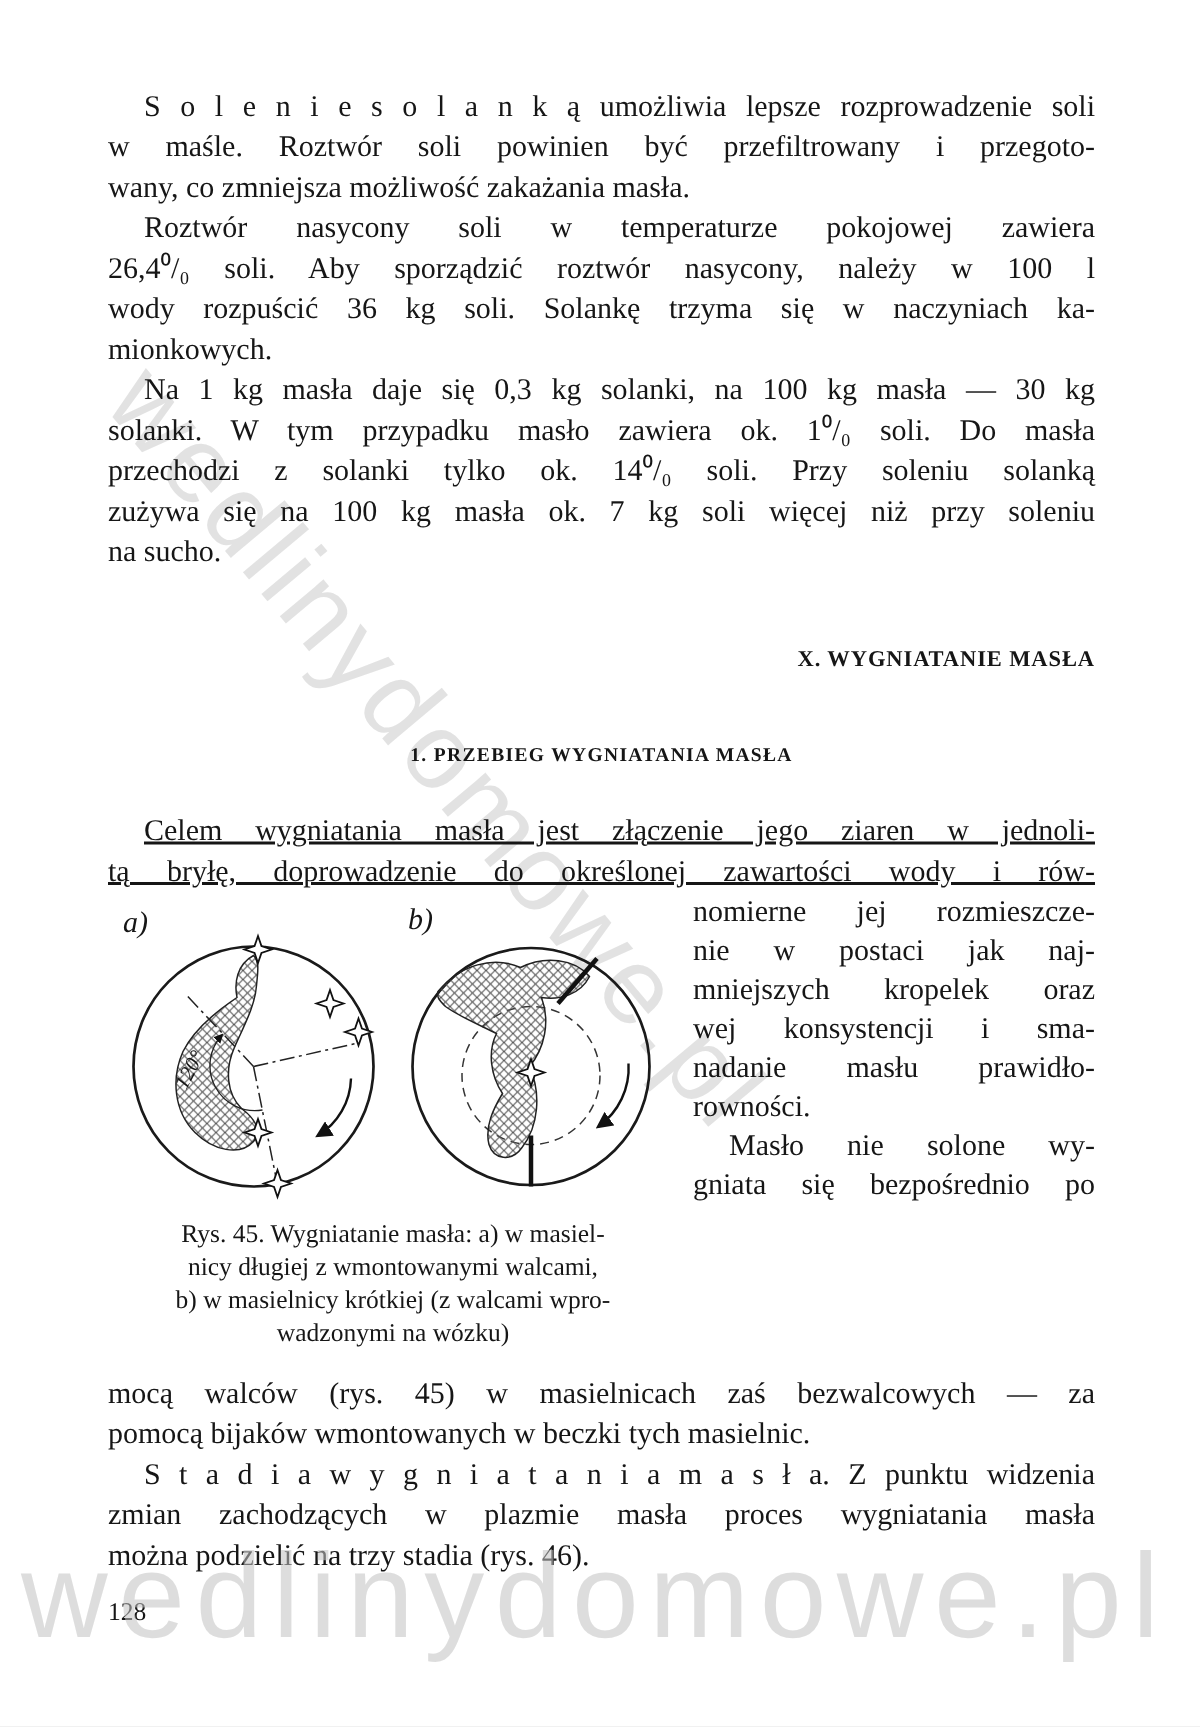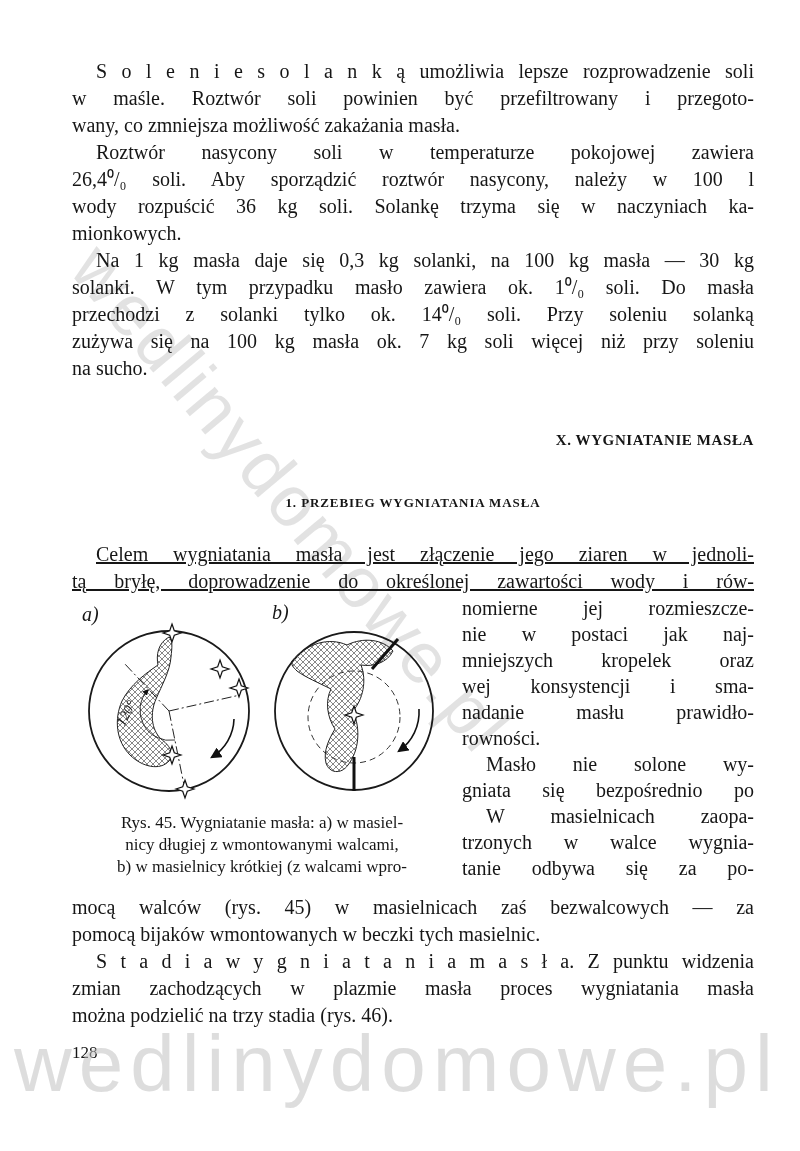--- a/index.html
+++ b/index.html
@@ -12,21 +12,21 @@
     transform:rotate(50deg); transform-origin:0 0;
     font-family:"Liberation Sans", sans-serif; font-size:72px; letter-spacing:3px;
     color:#b5b5b5; opacity:0.38; white-space:nowrap; pointer-events:none;
   }
   .wm-bottom {
     position:absolute; z-index:2; left:14px; top:1018px;
     font-family:"Liberation Sans", sans-serif; font-size:80px; letter-spacing:7px;
     color:#c3c3c3; opacity:0.55; white-space:nowrap; pointer-events:none;
   }
 
-  .content { position:relative; z-index:1; padding:58px 46px 0 72px; }
+  .content { position:relative; z-index:1; padding:58px 70px 0 72px; }
 
   .tline { font-size:20px; line-height:27px; text-align:justify; text-align-last:justify; }
   .endpara > .ln-last { text-align-last:left; }
   .indent  > .ln-first { text-indent:24px; }
 
   .heading    { margin-top:50px; text-align:right; font-weight:bold; font-size:15px; letter-spacing:0.6px; }
   .subheading { margin-top:46px; text-align:center; font-weight:bold; font-size:13px; letter-spacing:0.9px; }
   .p4 { margin-top:30px;text-decoration:underline; }
 
   .media .tline { line-height:26px; }
@@ -123,39 +123,35 @@
             <line x1="282" y1="158" x2="282" y2="192" stroke="#111" stroke-width="3"></line>
             <use href="#star" transform="translate(282,116)"></use>
             <path d="M347,110 A48,48 0 0 1 327,152" fill="none" stroke="#111" stroke-width="1.6" marker-end="url(#ah)"></path>
           </g>
         </svg>
 
         <figcaption class="caption block">
             <div class="tline ln-first">Rys. 45. Wygniatanie masła: a) w masiel-</div>
             <div class="tline">nicy długiej z wmontowanymi walcami,</div>
             <div class="tline">b) w masielnicy krótkiej (z walcami wpro-</div>
+            <div class="tline ln-last">wadzonymi na wózku)</div>
           </figcaption>
       </figure>
 
       <div class="block endpara">
           <div class="tline ln-first">nomierne jej rozmieszcze-</div>
           <div class="tline">nie w postaci jak naj-</div>
           <div class="tline">mniejszych kropelek oraz</div>
           <div class="tline">wej konsystencji i sma-</div>
           <div class="tline">nadanie masłu prawidło-</div>
           <div class="tline ln-last">rowności.</div>
         </div>
       <div class="block endpara indent">
           <div class="tline ln-first">Masło nie solone wy-</div>
           <div class="tline">gniata się bezpośrednio po</div>
-        </div>
-      <div class="block indent">
-          <div class="tline ln-first">W masielnicach zaopa-</div>
-          <div class="tline">trzonych w walce wygnia-</div>
-          <div class="tline ln-last">tanie odbywa się za po-</div>
         </div>
     </div>
 
     <div class="block endpara after-media">
         <div class="tline ln-first">mocą walców (rys. 45) w masielnicach zaś bezwalcowych — za</div>
         <div class="tline ln-last">pomocą bijaków wmontowanych w beczki tych masielnic.</div>
       </div>
     <div class="block endpara indent">
         <div class="tline ln-first">S t a d i a  w y g n i a t a n i a  m a s ł a.  Z punktu widzenia</div>
         <div class="tline">zmian zachodzących w plazmie masła proces wygniatania masła</div>

